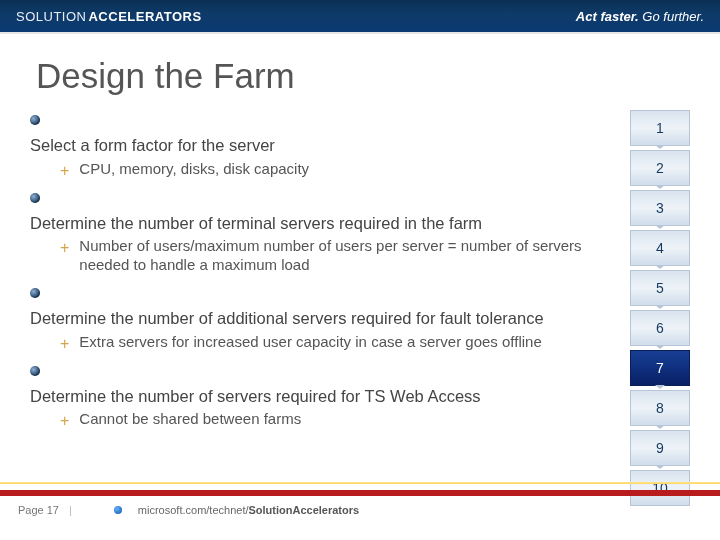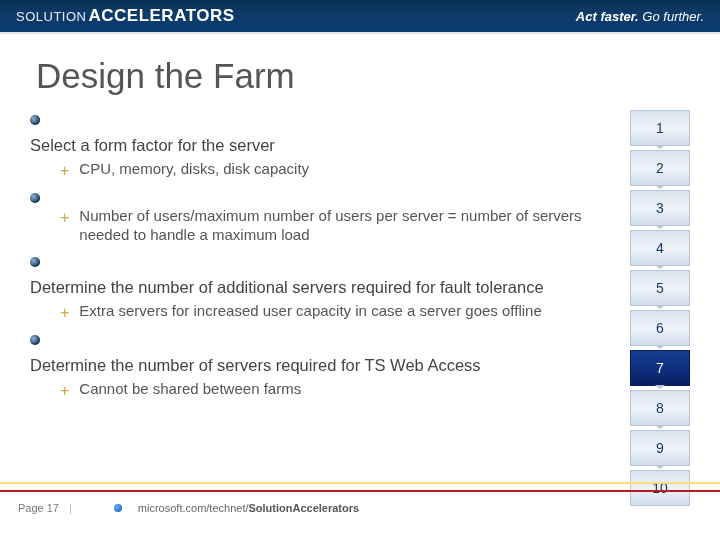--- a/index.html
+++ b/index.html
@@ -10,21 +10,21 @@
   .header {
     height: 34px;
     background: linear-gradient(to bottom, #0b2f54 0%, #0e3a67 40%, #0a3a73 100%);
     display: flex; align-items: center; justify-content: space-between;
     padding: 0 16px;
     color: #fff;
     border-bottom: 2px solid #e6e6e6;
   }
   .brand { display: flex; align-items: baseline; gap: 2px; }
   .brand .thin { font-weight: 300; letter-spacing: .5px; font-size: 13px; color: #e8eef5; }
-  .brand .bold { font-weight: 700; letter-spacing: .5px; font-size: 17px; color: #fff; }
+  .brand .bold { font-weight: 700; letter-spacing: .5px; font-size: 13px; color: #fff; }
   .tagline { font-style: italic; font-size: 13px; font-weight: 600; color: #fff; }
   .tagline .light { font-weight: 400; }
 
   
   .content { position: absolute; top: 40px; left: 0; right: 0; bottom: 40px; padding: 16px 30px 0 30px; }
   .title { font-size: 35px; color: #555; margin: 0 0 14px 6px; font-weight: 400; }
 
   .body { display: flex; gap: 22px; }
   .list-wrap { flex: 1; }
 
@@ -73,21 +73,21 @@
     position: absolute; left: 0; right: 0; bottom: 40px;
     height: 2px;
     background: linear-gradient(to bottom, #ffe28a 0%, #ffd760 100%);
   }
 
   
   .footer {
     position: absolute; left: 0; right: 0; bottom: 0; height: 34px;
     display: flex; align-items: center; padding: 0 18px;
     font-size: 11px; color: #777;
-    border-top: 2px solid #b91c1c;
+    border-top: 6px solid #b91c1c;
     text-align: right;
   }
   .footer .sep { margin: 0 10px; color: #bbb; }
   .msbadge { display: flex; align-items: center; gap: 16px; margin-left: 32px; }
   .msdot { width: 8px; height: 8px; border-radius: 50%; background: radial-gradient(circle at 35% 35%, #66b0ff, #0a58a8); }
   .mslink { font-size: 11px; color: #666; }
   .mslink .b { font-weight: 700; color: #555; }
 </style>
 </head>
 <body>
@@ -118,20 +118,21 @@
               <ul class="lvl2">
                 <li>
                   <span class="plus">+</span>
                   <span class="l2text">CPU, memory, disks, disk capacity</span>
                 </li>
               </ul>
             </li>
             <li>
               <div class="row">
                 <span class="dot"></span>
+                <span class="l1text">Determine the number of terminal servers required in the farm</span>
               </div>
               <ul class="lvl2">
                 <li>
                   <span class="plus">+</span>
                   <span class="l2text">Number of users/maximum number of users per server = number of servers needed to handle a maximum load</span>
                 </li>
               </ul>
             </li>
             <li>
               <div class="row">

